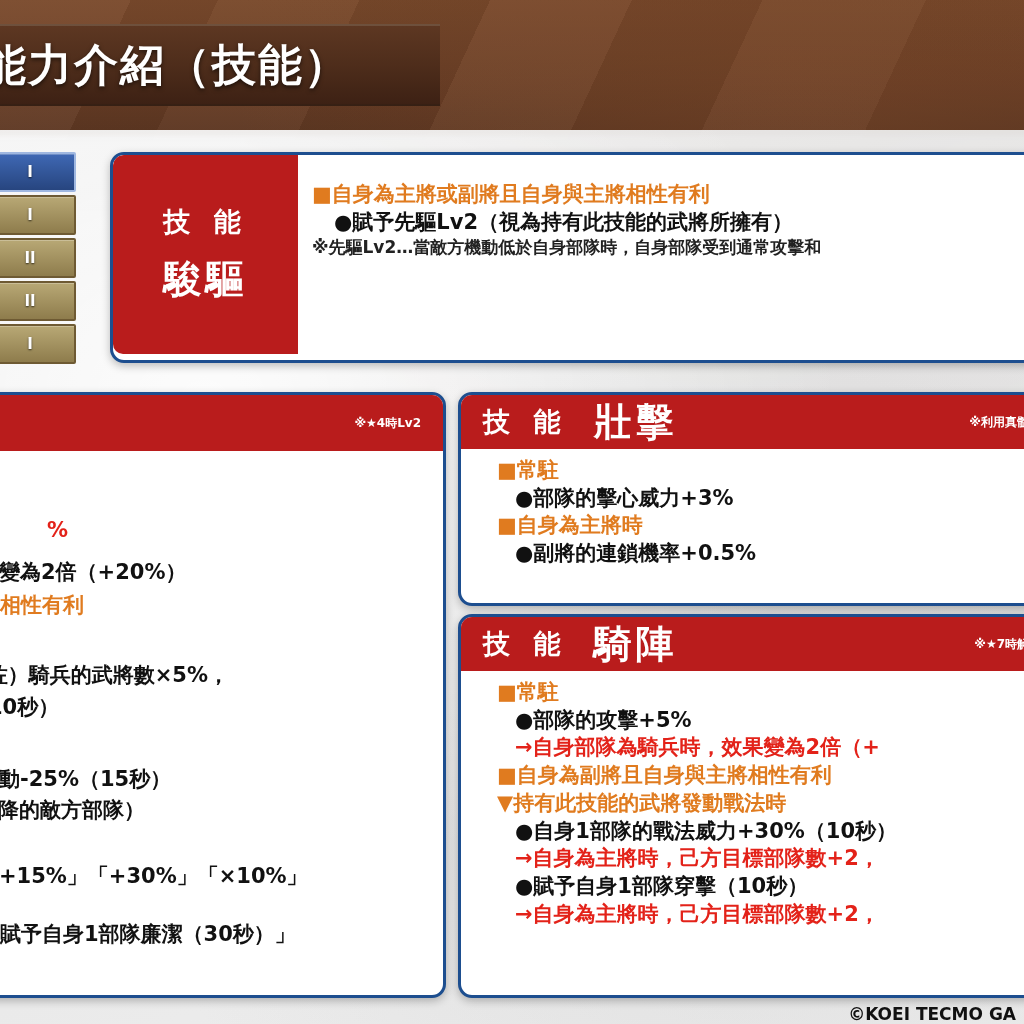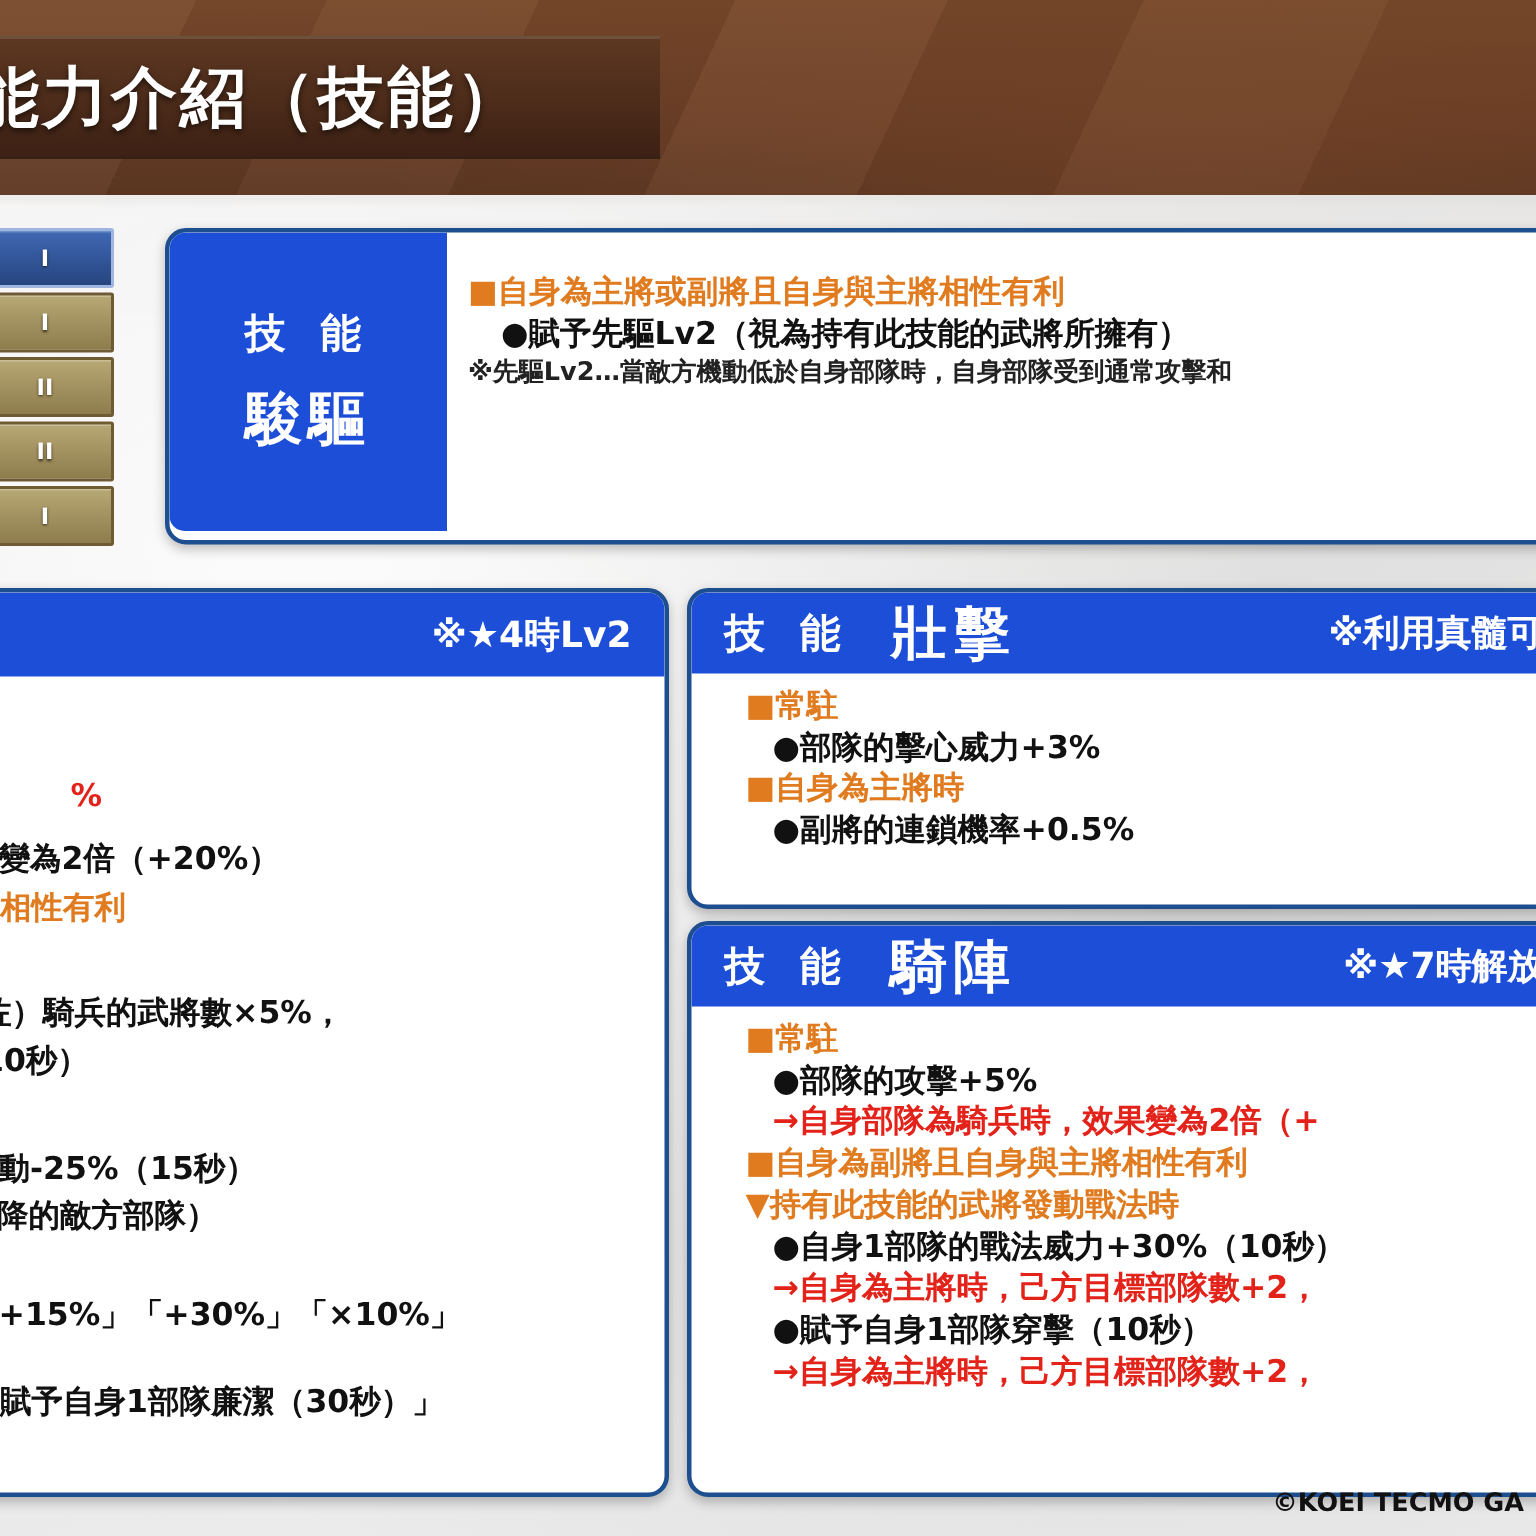--- a/index.html
+++ b/index.html
@@ -64,31 +64,31 @@
     background:linear-gradient(180deg,#b8a875 0%,#8e7c4c 100%);
   }
 
   
   .card{
     position:absolute;background:#fff;border:3px solid #1d4e8f;
     border-radius:14px;box-shadow:0 3px 8px rgba(0,0,0,.25);
     overflow:hidden;
   }
   .card-head{
-    background:#1d4ed8;color:#fff;display:flex;align-items:center;
+    background:#b91c1c;color:#fff;display:flex;align-items:center;
   }
   .skill-word{
     font-size:27px;font-weight:bold;letter-spacing:7px;
     color:#fff;
   }
   .skill-name{
     font-size:38px;font-weight:bold;letter-spacing:4px;color:#fff;
   }
   .note{
-    color:#fff;font-size:24px;font-weight:bold;margin-left:auto;
+    color:#fff;font-size:12px;font-weight:bold;margin-left:auto;
     padding-right:8px;white-space:nowrap;
   }
   .body{padding:8px 12px 10px 14px;}
   .line{font-size:21px;font-weight:bold;line-height:1.32;color:#111;white-space:nowrap;}
   .orange{color:#e07b1f;}
   .red{color:#e32219;}
   .small{font-size:17px;font-weight:bold;color:#222;}
   .ind1{padding-left:22px;}
   .ind2{padding-left:40px;}
 
@@ -108,21 +108,21 @@
 
   
   #card-souge{left:458px;top:392px;width:600px;height:208px;}
   #card-souge .card-head{height:54px;padding:0 0 0 22px;gap:26px;}
 
   
   #card-kijin{left:458px;top:614px;width:600px;height:378px;}
   #card-kijin .card-head{height:54px;padding:0 0 0 22px;gap:26px;}
 
   .copyright{
-    position:absolute;right:8px;bottom:12px;color:#111;
+    position:absolute;right:8px;bottom:0;color:#111;
     font-size:17px;font-weight:bold;white-space:nowrap;
   }
 </style>
 </head>
 <body>
 
 <div class="bg"></div>
 <div class="bg-tex"></div>
 <div class="bg-marble"></div>
 

